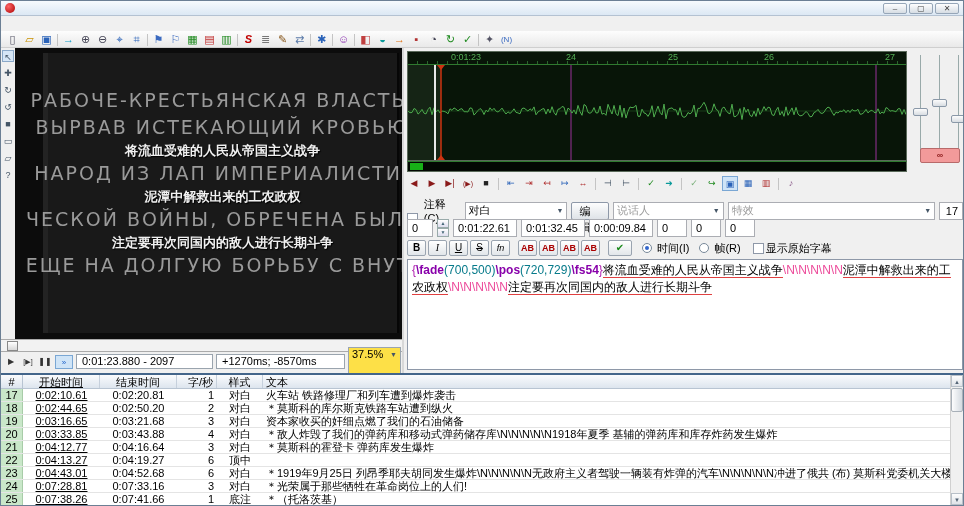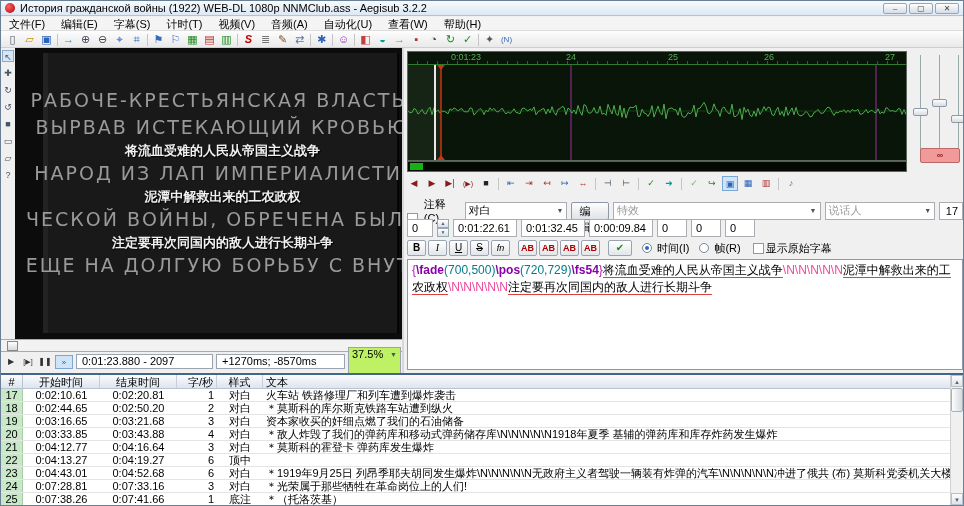--- a/index.html
+++ b/index.html
@@ -41,21 +41,21 @@
   .vline[data-kind="zh"]{font-size:13px;line-height:19px;color:#f0f0f0;font-weight:bold;text-shadow:1px 1px 1px #000;}
   .seekbar{position:absolute;left:0;top:338px;width:401px;height:13px;background:#f2f2f2;
     border-top:1px solid #aaa;border-bottom:1px solid #aaa;}
   .seekhandle{position:absolute;left:6px;top:1px;width:11px;height:10px;background:linear-gradient(#fff,#d8d8d8);border:1px solid #888;}
   .vctrl{position:absolute;left:0;top:352px;width:401px;height:17px;display:flex;align-items:center;gap:3px;padding-left:3px;}
   .vbtn{width:14px;height:14px;font-size:8px;line-height:13px;text-align:center;color:#333;}
   .vbtn[data-kind="pressed"]{border:1px solid #7aa7d4;background:#cfe4f7;color:#26c;width:18px;}
   .vbox{height:15px;border:1px solid #9aa4ae;background:#fff;line-height:13px;padding:0 5px;white-space:nowrap;}
   .vbox.time{width:137px;}
   .vbox.rel{width:129px;}
-  .vzoom{width:53px;height:30px;border:1px solid #9aa4ae;background:#bef264;line-height:13px;padding:0 3px;display:flex;justify-content:space-between;}
+  .vzoom{width:53px;height:30px;border:1px solid #9aa4ae;background:#fde047;line-height:13px;padding:0 3px;display:flex;justify-content:space-between;}
   .split-v{position:absolute;left:401px;top:47px;width:2px;height:325px;background:#d8d8d8;}
 
   
   .wave{position:absolute;left:406px;top:50px;width:500px;height:110px;background:#081508;border:1px solid #5a6a5a;}
   .ruler{position:absolute;left:0;top:0;width:498px;height:13px;border-bottom:1px solid #2f7a2f;
     background:repeating-linear-gradient(90deg,transparent 0 9px,#2c642c 9px 10px);background-size:100% 4px;background-position:0 9px;background-repeat:no-repeat;}
   .rlabel{position:absolute;top:0;font-size:9px;color:#55b055;transform:translateX(-50%);white-space:nowrap;}
   .wavesvg{position:absolute;left:0;top:13px;}
   .wavescroll{position:absolute;left:406px;top:160px;width:500px;height:11px;background:#030803;border:1px solid #5a6a5a;border-top:1px solid #2f7a2f;}
   .wavethumb{position:absolute;left:2px;top:1px;width:13px;height:7px;background:#17b017;}
@@ -99,56 +99,43 @@
   .seg[data-t="nl"]{color:#ec4899;}
   .seg[data-t="text"]{color:#000;border-bottom:1px solid #e04040;}
 
   
   .grid{position:absolute;left:0;top:372px;width:962px;height:132px;border-top:2px solid #43658a;background:#fff;}
   .grow{display:flex;height:13px;line-height:13px;border-bottom:1px solid #e4e4e4;white-space:nowrap;}
   .grow.head{height:14px;line-height:14px;background:linear-gradient(#fafbfd,#dde5ee);border-bottom:1px solid #b8c4d2;font-weight:normal;}
   .gc{padding:0 3px;overflow:hidden;flex:0 0 auto;}
   .gc.c0{width:22px;text-align:center;background:#c9e7c9;border-right:1px solid #a8cca8;}
   .head .gc.c0{background:transparent;border-right:1px solid #b8c4d2;}
-  .gc.c1{width:77px;text-align:center;} .gc.c2{width:77px;text-align:center;}
+  .gc.c1{width:77px;text-align:center;text-decoration:underline;} .gc.c2{width:77px;text-align:center;}
   .gc.c3{width:40px;text-align:right;} .gc.c4{width:46px;text-align:center;}
   .gc.c5{flex:1 1 auto;}
   .head .gc{border-right:1px solid #c6d0dc;}
   .gsb{position:absolute;right:0px;top:374px;width:13px;height:130px;background:#f0f0f0;border-left:1px solid #d0d0d0;}
   .gsb .arr{position:absolute;left:0;width:12px;height:12px;text-align:center;font-size:6px;line-height:12px;color:#567;
     background:linear-gradient(#fdfdfd,#dfe3e8);border:1px solid #b8c0c8;}
   .gsb .thumb{position:absolute;left:0;top:13px;width:12px;height:24px;background:linear-gradient(90deg,#fdfdfd,#d4dae0);border:1px solid #a8b0b8;border-radius:2px;}
 </style>
 </head>
 <body>
 
 <div class="app">
 
   <div class="titlebar">
     <span class="appicon"></span>
-    <span class="title-text">История гражданской войны (1922) WEB-DL 1080p NNMClub.ass - Aegisub 3.2.2</span>
     <span class="winbtns">
       <span class="winbtn">–</span>
       <span class="winbtn">▢</span>
       <span class="winbtn">✕</span>
     </span>
   </div>
 
-  <div class="menubar">
-
-  <span class="menu-item">文件(F)</span>
-      <span class="menu-item">编辑(E)</span>
-      <span class="menu-item">字幕(S)</span>
-      <span class="menu-item">计时(T)</span>
-      <span class="menu-item">视频(V)</span>
-      <span class="menu-item">音频(A)</span>
-      <span class="menu-item">自动化(U)</span>
-      <span class="menu-item">查看(W)</span>
-      <span class="menu-item">帮助(H)</span>
-    </div>
 
   <div class="toolbar">
 
   <span class="tbi" data-kind="icon" style="color:#556">▯</span>
       <span class="tbi" data-kind="icon" style="color:#c89000">▱</span>
       <span class="tbi" data-kind="icon" style="color:#2a62b8">▣</span>
       <span class="tbi" data-kind="sep"></span>
       <span class="tbi" data-kind="icon" style="color:#0a9ac8;font-weight:bold">→</span>
       <span class="tbi" data-kind="icon" style="color:#445">⊕</span>
       <span class="tbi" data-kind="icon" style="color:#445">⊖</span>
@@ -293,26 +280,26 @@
   <div class="erow" style="top:196px">
     <span class="chk">
       <span class="chkbox"></span>
       <span>注释(C)</span>
     </span>
     <span class="combo" style="width:104px">
       <span>对白</span>
         <span class="arr">▼</span>
     </span>
     <span class="ebtn">编辑</span>
+    <span class="combo ghost" style="width:112px">
+      <span>说话人</span>
+        <span class="arr">▼</span>
+    </span>
     <span class="combo ghost" style="width:210px">
       <span>特效</span>
-        <span class="arr">▼</span>
-    </span>
-    <span class="combo ghost" style="width:112px">
-      <span>说话人</span>
         <span class="arr">▼</span>
     </span>
     <span class="ebox" style="width:24px;text-align:right">17</span>
   </div>
 
   <div class="erow" style="top:218px">
     <span class="ebox" style="width:26px">0</span>
     <span class="spin">
         <span>▲</span>
         <span>▼</span>

